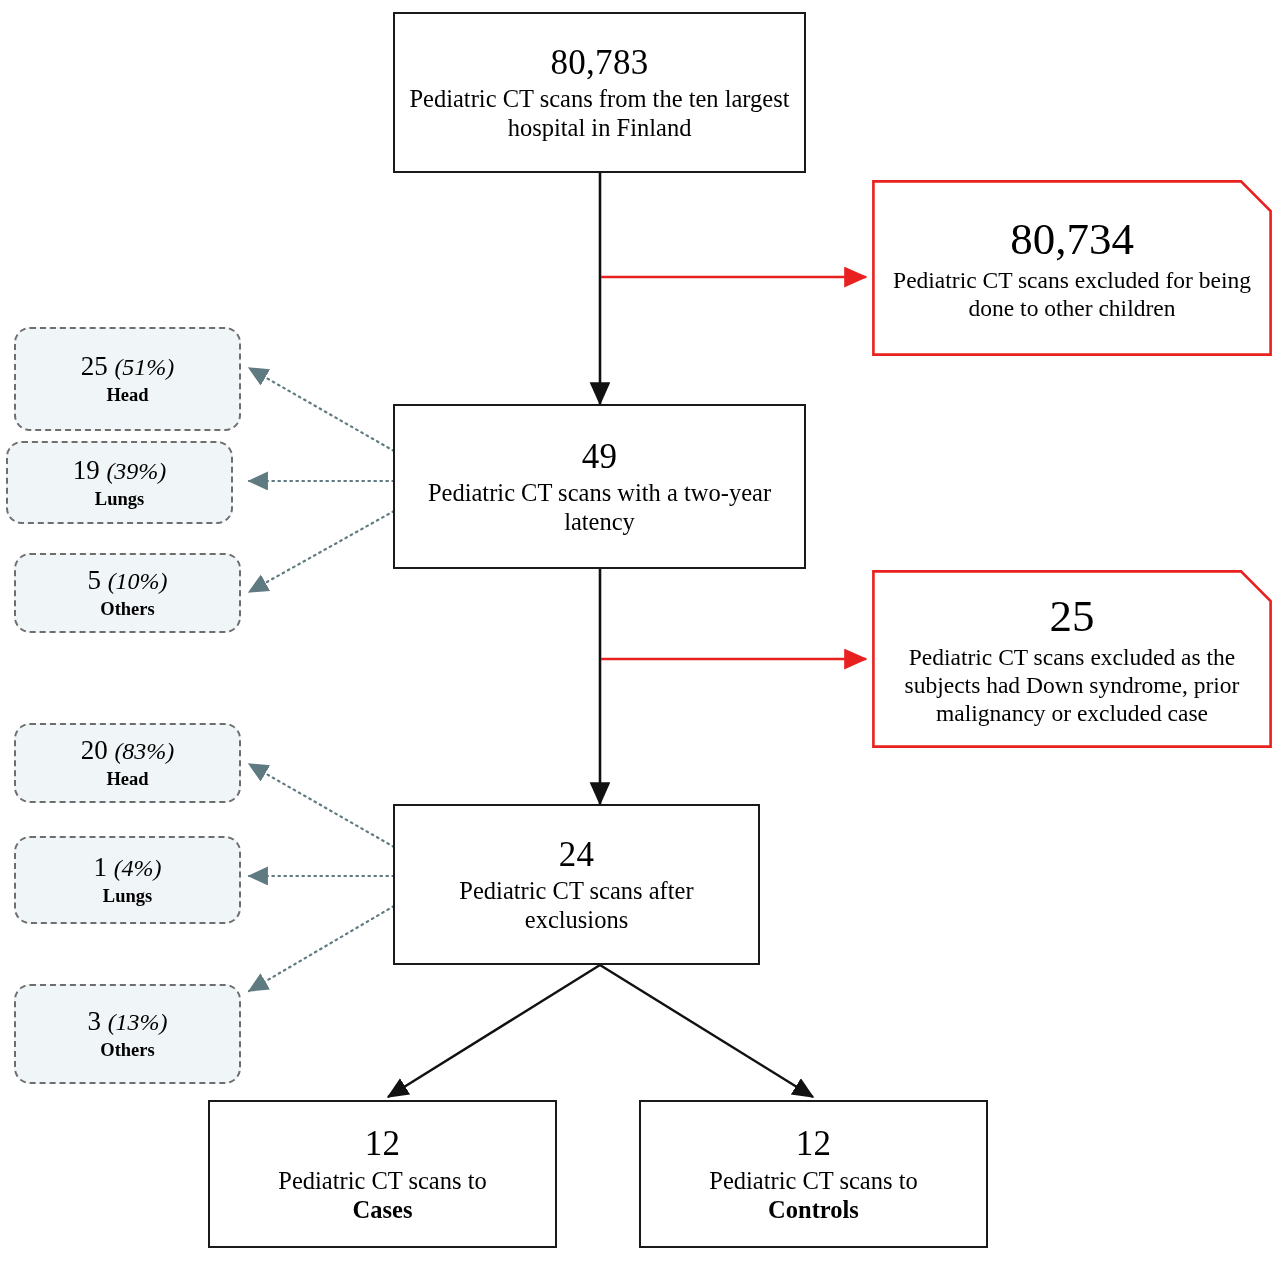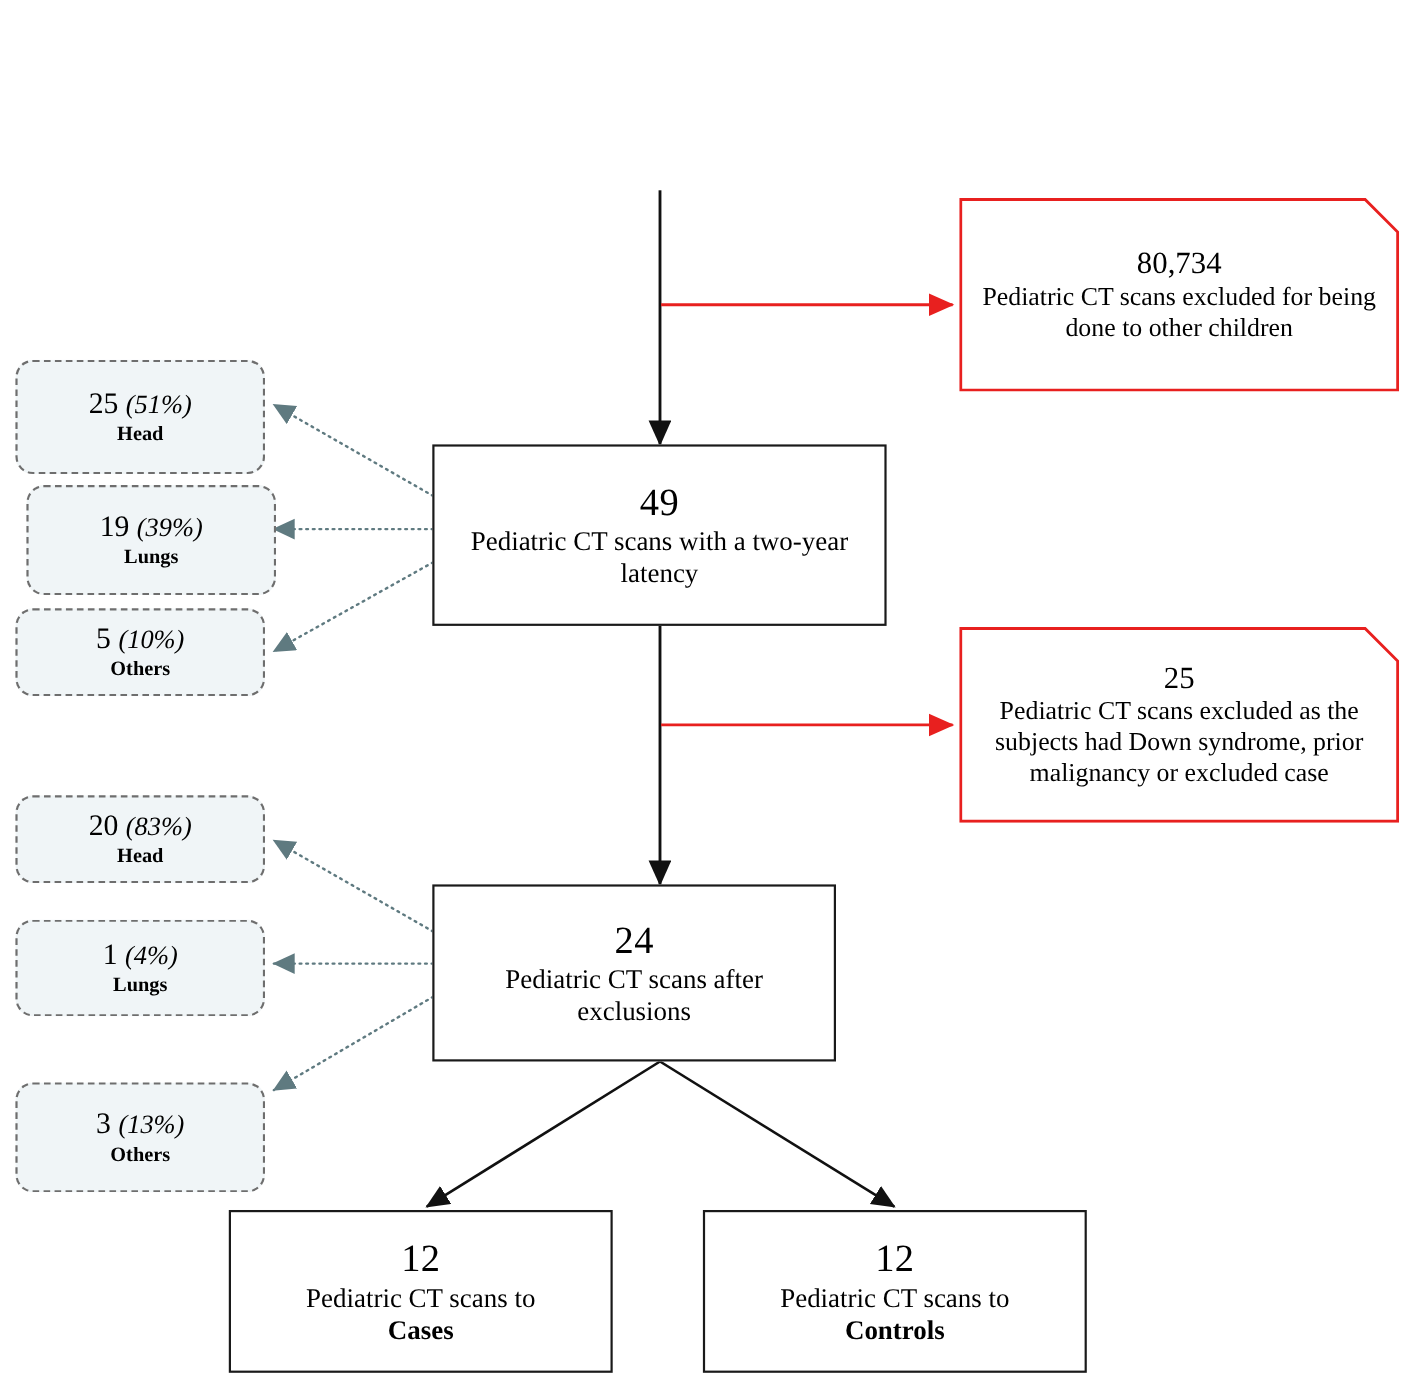--- a/index.html
+++ b/index.html
@@ -70,21 +70,21 @@
   .redbox .rb-inner {
     position: relative;
     z-index: 2;
     width: 100%;
     display: flex;
     flex-direction: column;
     align-items: center;
     justify-content: center;
   }
   .redbox .num {
-    font-size: 28px;
+    font-size: 45px;
     margin-bottom: 1px;
   }
   .redbox .desc {
     font-size: 23.5px;
     padding: 0 20px;
   }
 
   
   .statbox {
     position: absolute;
@@ -157,20 +157,24 @@
       <line x1="394" y1="876" x2="249" y2="876" stroke="#5f7a80" stroke-width="2.2" stroke-dasharray="1.6 4.4" stroke-linecap="round" marker-end="url(#arrowGray)"></line>
       <line x1="394" y1="906" x2="249" y2="991" stroke="#5f7a80" stroke-width="2.2" stroke-dasharray="1.6 4.4" stroke-linecap="round" marker-end="url(#arrowGray)"></line>
     </g>
 
     <g>
       <line x1="600" y1="965" x2="388" y2="1097" stroke="#111111" stroke-width="2.4" marker-end="url(#arrowBlack)"></line>
       <line x1="600" y1="965" x2="813" y2="1097" stroke="#111111" stroke-width="2.4" marker-end="url(#arrowBlack)"></line>
     </g>
   </svg>
 
+  <div class="mainbox" style="left:393px; top:12px; width:413px; height:161px;">
+    <div class="num">80,783</div>
+    <div class="desc">Pediatric CT scans from the ten largest hospital in Finland</div>
+  </div>
 
   <div class="mainbox" style="left:393px; top:404px; width:413px; height:165px;">
     <div class="num">49</div>
     <div class="desc">Pediatric CT scans with a two-year latency</div>
   </div>
 
   <div class="mainbox" style="left:393px; top:804px; width:367px; height:161px;">
     <div class="num">24</div>
     <div class="desc">Pediatric CT scans after exclusions</div>
   </div>
@@ -212,21 +216,21 @@
   </div>
 
   <div class="statbox" style="left:14px; top:327px; width:227px; height:104px;">
     <div class="line1">
       <span class="cnt">25</span>
       <span class="pct">(51%)</span>
     </div>
     <div class="line2">Head</div>
   </div>
 
-  <div class="statbox" style="left:24px; top:441px; width:227px; height:100px;">
+  <div class="statbox" style="left:6px; top:441px; width:227px; height:83px;">
     <div class="line1">
       <span class="cnt">19</span>
       <span class="pct">(39%)</span>
     </div>
     <div class="line2">Lungs</div>
   </div>
 
   <div class="statbox" style="left:14px; top:553px; width:227px; height:80px;">
     <div class="line1">
       <span class="cnt">5</span>

